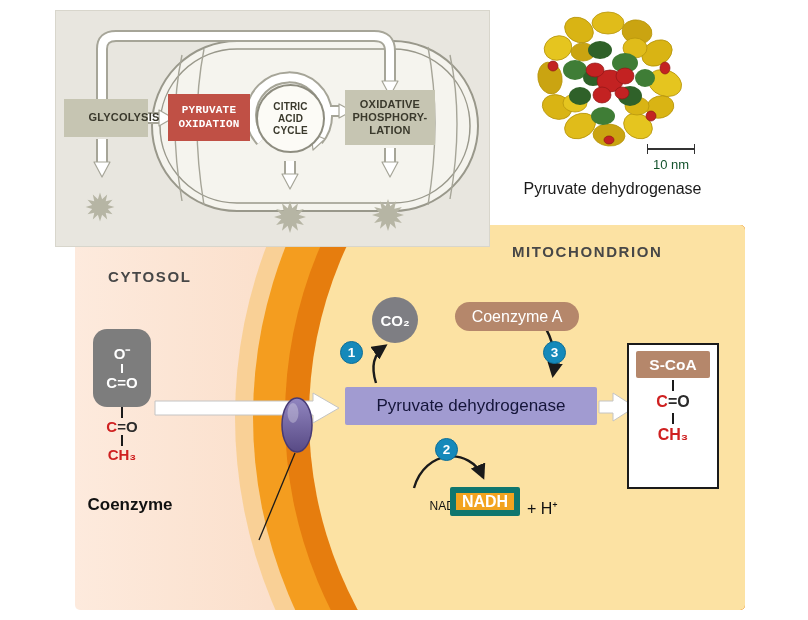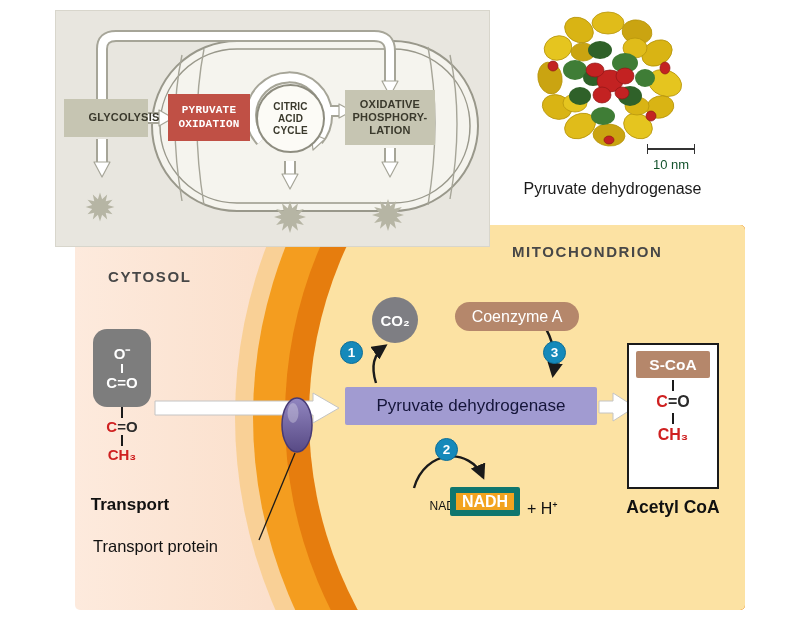--- a/index.html
+++ b/index.html
@@ -177,31 +177,29 @@
     <div id="pyruvate-blob">
       <div class="formula">O⁻</div>
       <div class="bond-w"></div>
       <div class="formula">C=O</div>
     </div>
     <div class="bond-b"></div>
     <div class="formula-dark"><span class="red">C</span><span class="dark">=O</span></div>
     <div class="bond-b"></div>
     <div class="formula-dark red">CH₃</div>
   </div>
-  <div id="pyruvate-label">Transport</div>
-  <div id="transport-label">Transport protein</div>
+  <div id="pyruvate-label">Coenzyme</div>
 
   <div id="acetyl-box">
     <div id="scoa-tag">S-CoA</div>
     <div class="bond-b"></div>
     <div class="formula-dark" style="font-size:16px"><span class="red">C</span><span class="dark">=O</span></div>
     <div class="bond-b"></div>
     <div class="formula-dark red" style="font-size:16px">CH₃</div>
   </div>
-  <div id="acetyl-label">Acetyl CoA</div>
 </div>
 
 <div class="abs" id="inset">
   <svg width="435" height="237" viewBox="0 0 435 237">
     <defs>
       <polygon id="star12" fill="#b6b5a4" points="16,0 8.69,2.33 13.86,8 6.36,6.36 8,13.86 2.33,8.69 0,16 -2.33,8.69 -8,13.86 -6.36,6.36 -13.86,8 -8.69,2.33 -16,0 -8.69,-2.33 -13.86,-8 -6.36,-6.36 -8,-13.86 -2.33,-8.69 0,-16 2.33,-8.69 8,-13.86 6.36,-6.36 13.86,-8 8.69,-2.33"></polygon>
     </defs>
 
     <g>
       <rect x="96" y="30" width="326" height="170" rx="85" fill="#f5f4ee" stroke="#99988b" stroke-width="2"></rect>

